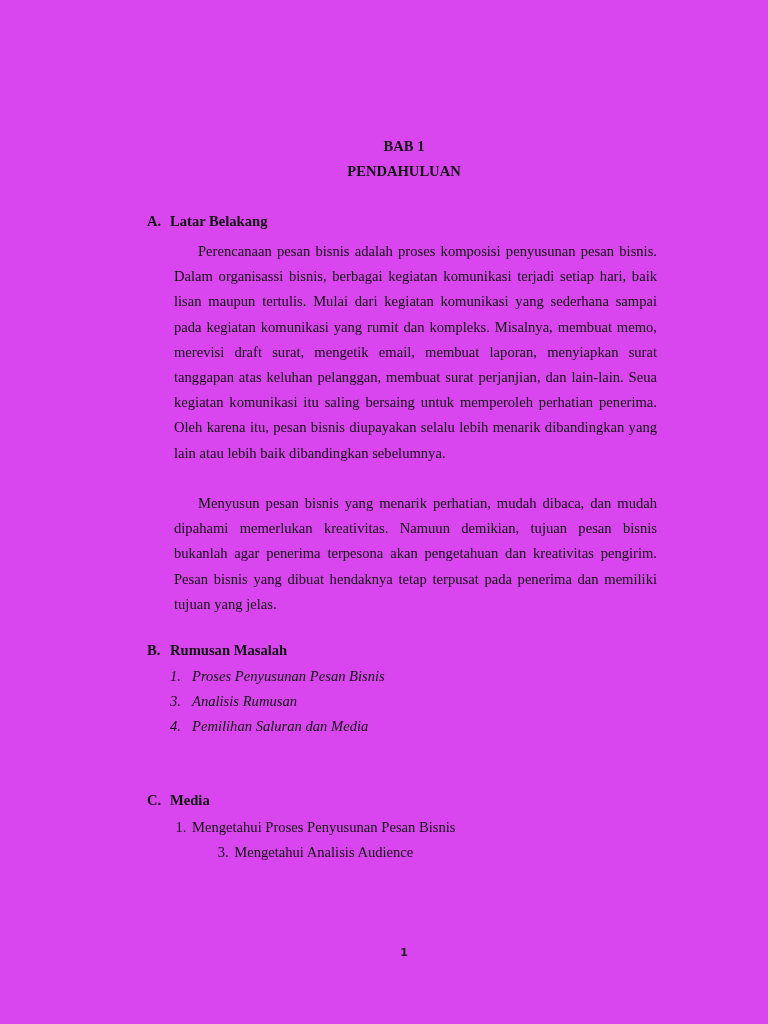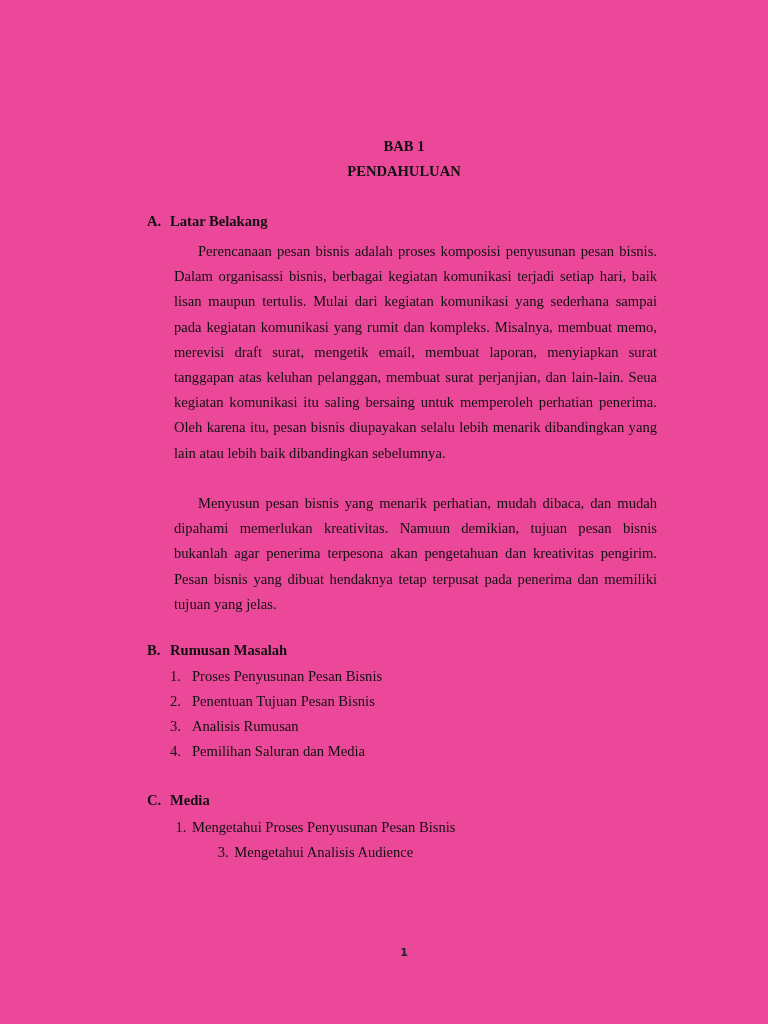--- a/index.html
+++ b/index.html
@@ -15,21 +15,21 @@
       font-family: "Liberation Serif", serif;
       color: #111111;
       font-size: 14.6px;
     }
     .page {
       position: absolute;
       left: 0;
       top: 0;
       width: 768px;
       height: 1024px;
-      background: #ec4899;
+      background: #d946ef;
     }
     .title {
       position: absolute;
       left: 0;
       width: 808px;
       text-align: center;
       font-weight: bold;
       font-size: 14.6px;
       line-height: 20px;
     }
@@ -76,21 +76,21 @@
       font-size: 14.6px;
       line-height: 25px;
     }
     .num-list li {
       white-space: nowrap;
     }
     .num-list .num {
       display: inline-block;
       width: 22px;
     }
-    #listB { top: 664px; }
+    #listB { top: 664px; font-style: italic; }
     #listC { top: 815px; text-align: center; }
 
     .page-number {
       position: absolute;
       top: 946px;
       left: 0;
       width: 808px;
       text-align: center;
       font-family: "DejaVu Sans", sans-serif;
       font-size: 11px;
@@ -114,21 +114,20 @@
   </div>
   <div class="body-text" id="paraBlock2">
     <p>Menyusun pesan bisnis yang menarik perhatian, mudah dibaca, dan mudah dipahami memerlukan kreativitas. Namuun demikian, tujuan pesan bisnis bukanlah agar penerima terpesona akan pengetahuan dan kreativitas pengirim. Pesan bisnis yang dibuat hendaknya tetap terpusat pada penerima dan memiliki tujuan yang jelas.</p>
   </div>
 
   <div class="section-heading" id="secB">
     <span class="letter">B.</span><span>Rumusan Masalah</span>
   </div>
   <ul class="num-list" id="listB">
     <li><span class="num">1.</span><span>Proses Penyusunan Pesan Bisnis</span></li>
-    <li><span class="num">2.</span><span>Penentuan Tujuan Pesan Bisnis</span></li>
     <li><span class="num">3.</span><span>Analisis Rumusan</span></li>
     <li><span class="num">4.</span><span>Pemilihan Saluran dan Media</span></li>
   </ul>
 
   <div class="section-heading" id="secC">
     <span class="letter">C.</span><span>Media</span>
   </div>
   <ul class="num-list" id="listC">
     <li><span class="num">1.</span><span>Mengetahui Proses Penyusunan Pesan Bisnis</span></li>
     <li><span class="num">3.</span><span>Mengetahui Analisis Audience</span></li>

